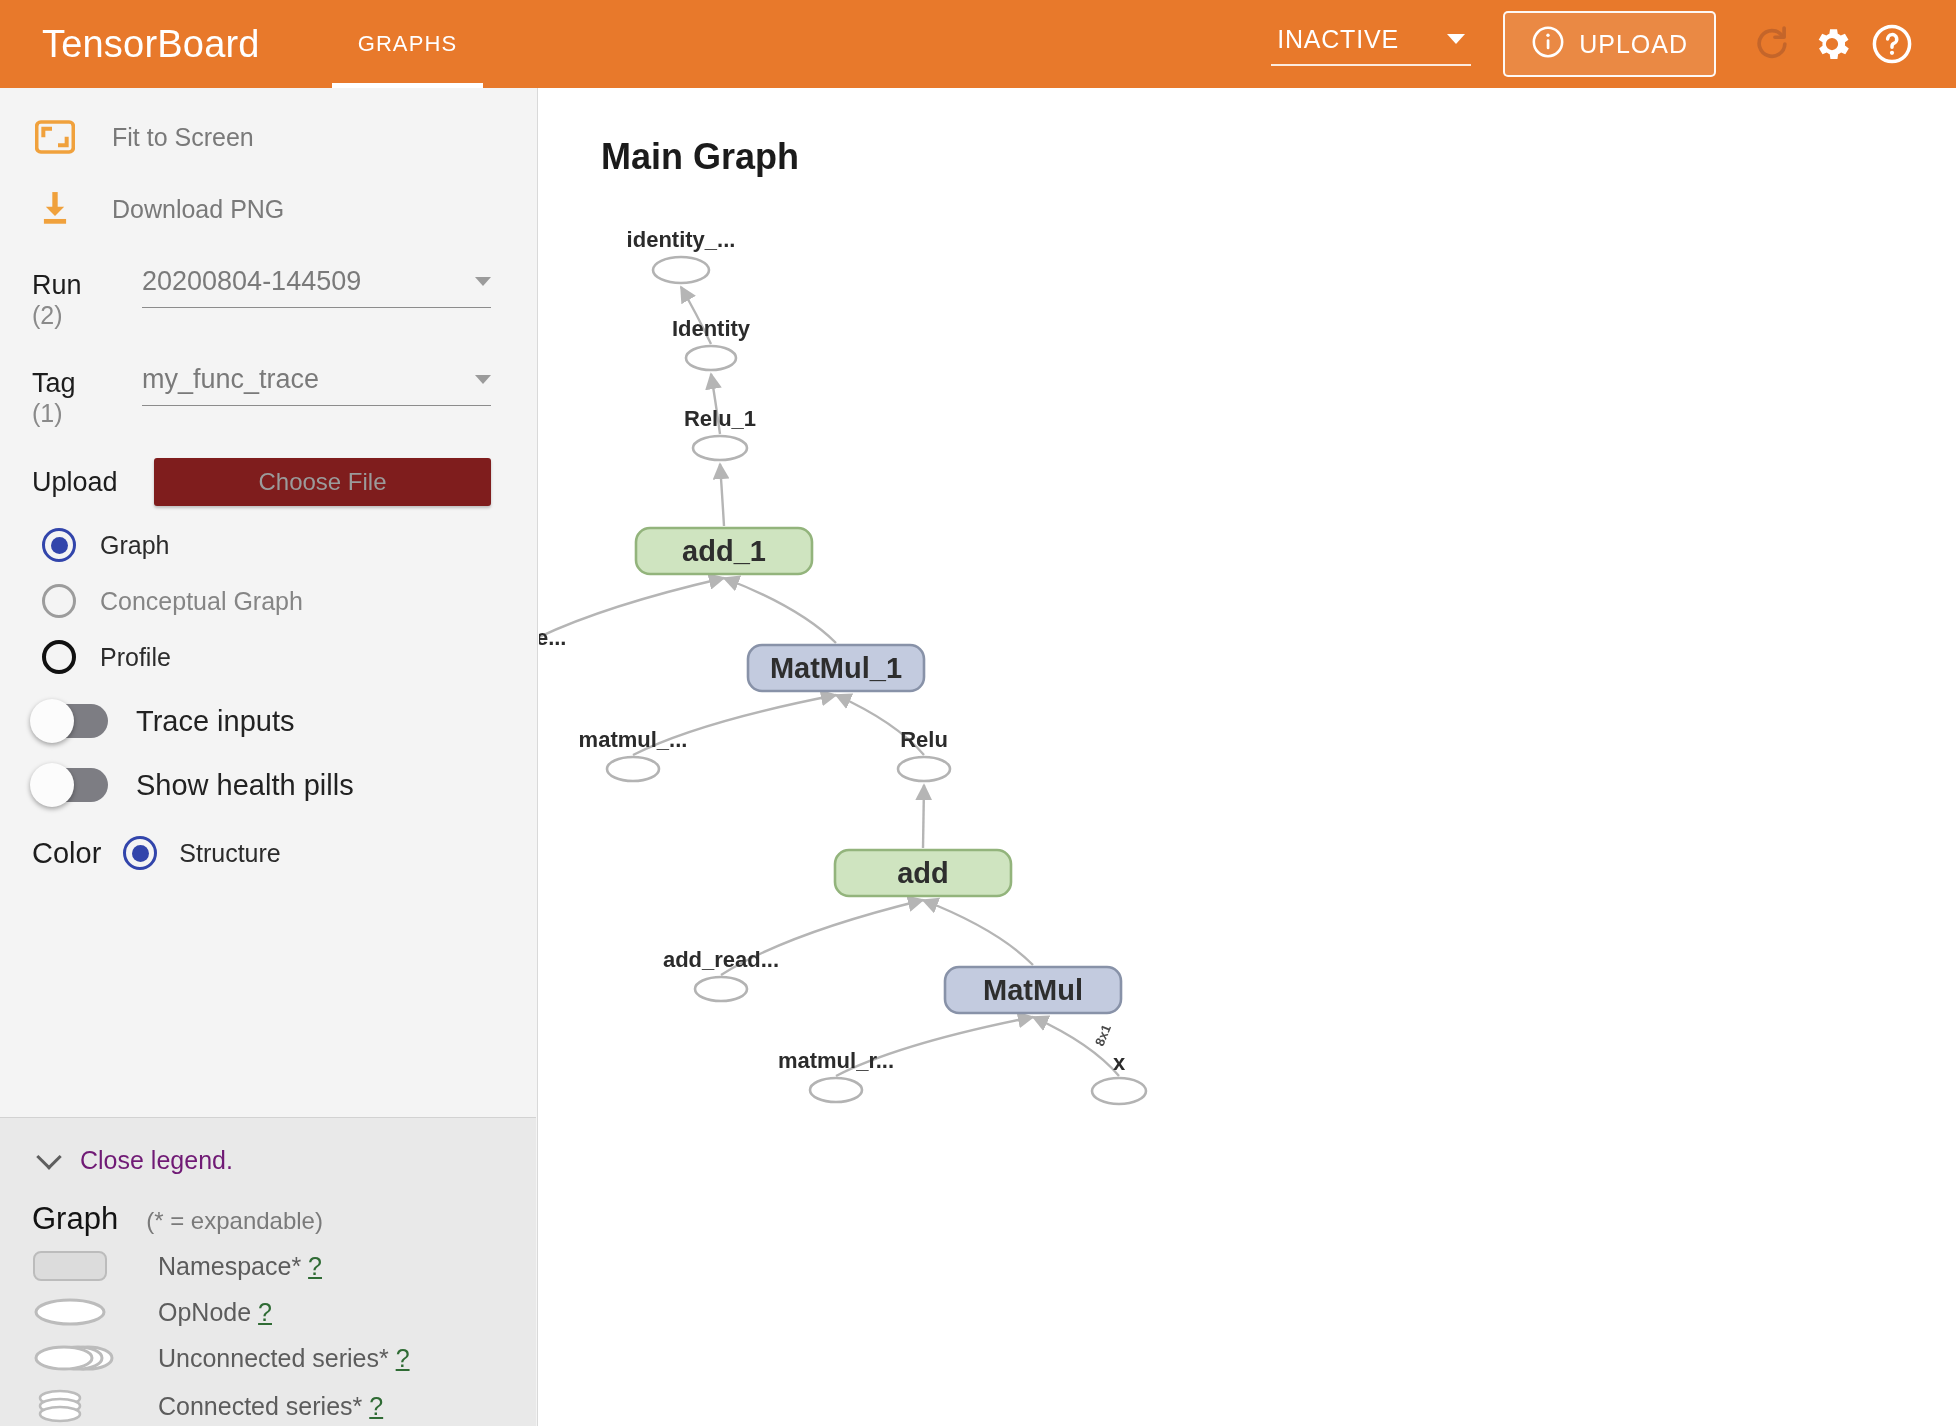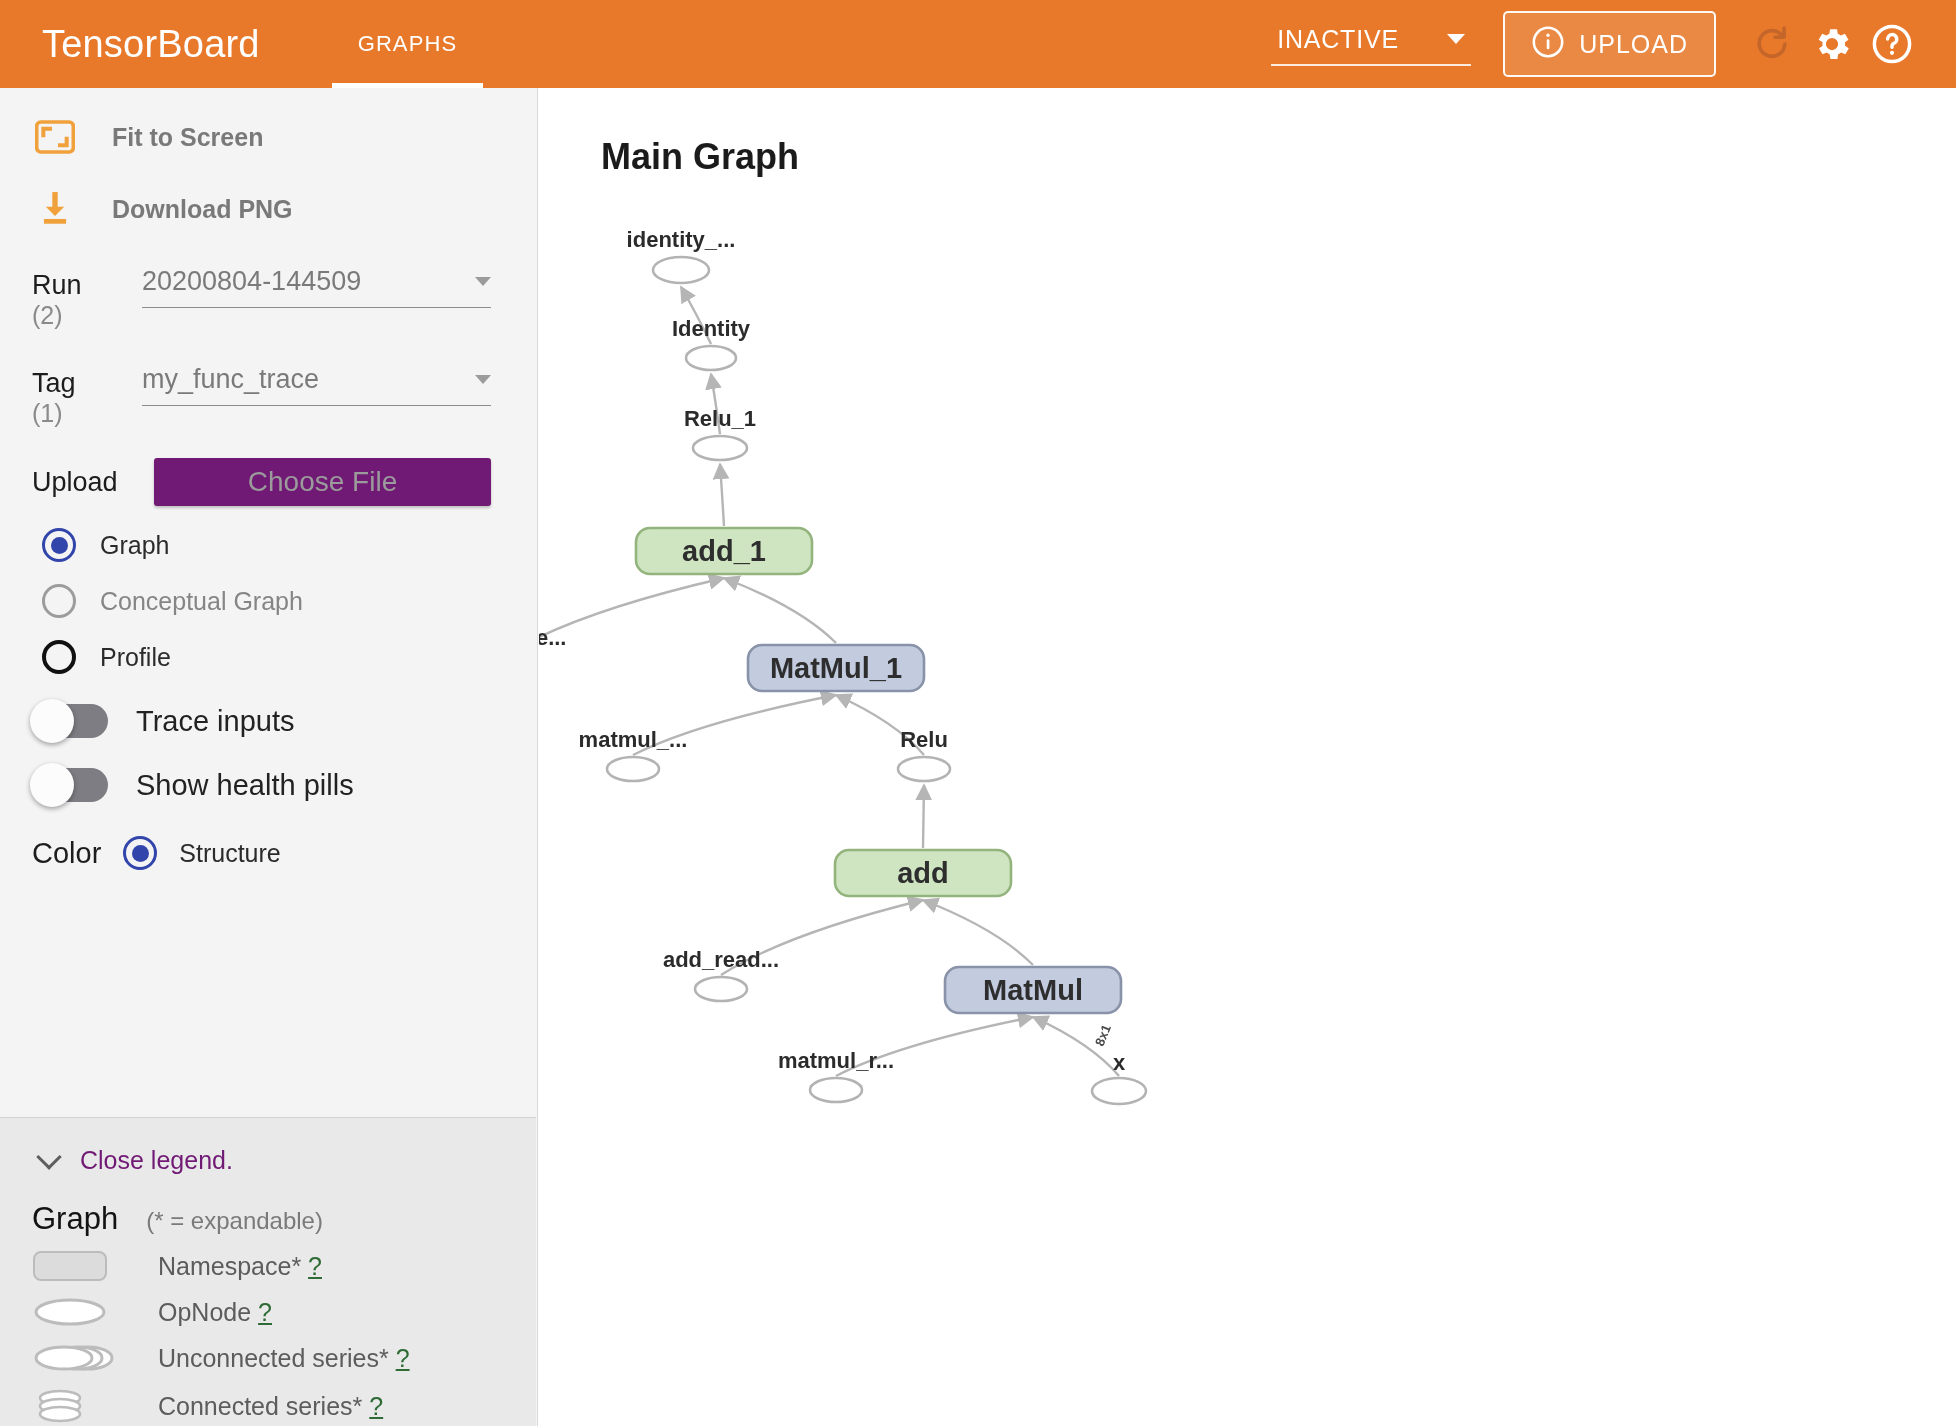--- a/index.html
+++ b/index.html
@@ -76,21 +76,21 @@
   #search-input {
     width: 100%; border: none; outline: none; background: transparent;
     border-bottom: 1px solid #9a9a9a;
     font-size: 25px; color: #6d6d6d; padding-bottom: 10px;
     font-family: "Liberation Sans", sans-serif;
   }
   #search-input::placeholder { color: #6d6d6d; opacity: 1; }
 
   .tool-row {
     display: flex; align-items: center; gap: 34px;
-    margin: 26px 0 0 32px; cursor: pointer; font-weight: bold;
+    margin: 26px 0 0 32px; cursor: pointer;
   }
   .tool-label { font-size: 25px; color: #797979; }
   .icon-box { width: 46px; height: 46px; display:flex; align-items:center; justify-content:center; }
 
   .field-row { display: flex; align-items: flex-start; margin: 34px 0 0 32px; }
   .field-name { font-size: 27px; color: #1d1d1d; font-weight: 400; width: 110px; padding-top: 4px;}
   .field-sub { font-size: 25px; color: #8a8a8a; }
   .field-select {
     flex: 1; margin-right: 46px; position: relative;
     border-bottom: 1px solid #8c8c8c; padding: 0 0 10px 0;
@@ -101,24 +101,24 @@
     width: 0; height: 0; margin-left: auto;
     border-left: 8px solid transparent; border-right: 8px solid transparent;
     border-top: 9px solid #9b9b9b;
   }
   .field-left-col { display:flex; flex-direction:column; width:110px; }
 
   #upload-row { display: flex; align-items: center; margin: 30px 0 0 32px; }
   #upload-name { font-size: 27px; color: #1d1d1d; width: 122px; }
   #choose-file-btn {
     flex: 1; margin-right: 46px; height: 48px;
-    background: #701a75; border-radius: 3px;
+    background: #7f1d1d; border-radius: 3px;
     box-shadow: 0 2px 3px rgba(0,0,0,.22);
     display: flex; align-items: center; justify-content: center;
-    font-size: 28px; color: #9b9b9b; cursor: pointer; text-align: center;
+    font-size: 24px; color: #9b9b9b; cursor: pointer; text-align: center;
   }
 
   .radio-row { display:flex; align-items:center; gap:24px; margin: 22px 0 0 42px; cursor:pointer; }
   .radio {
     width: 34px; height: 34px; border-radius: 50%;
     border: 3px solid #9c9c9c; display:flex; align-items:center; justify-content:center;
     flex: none;
   }
   .radio.sel { border-color: #3245ab; }
   .radio.sel::after { content:""; width: 17px; height:17px; border-radius:50%; background:#3245ab; }

